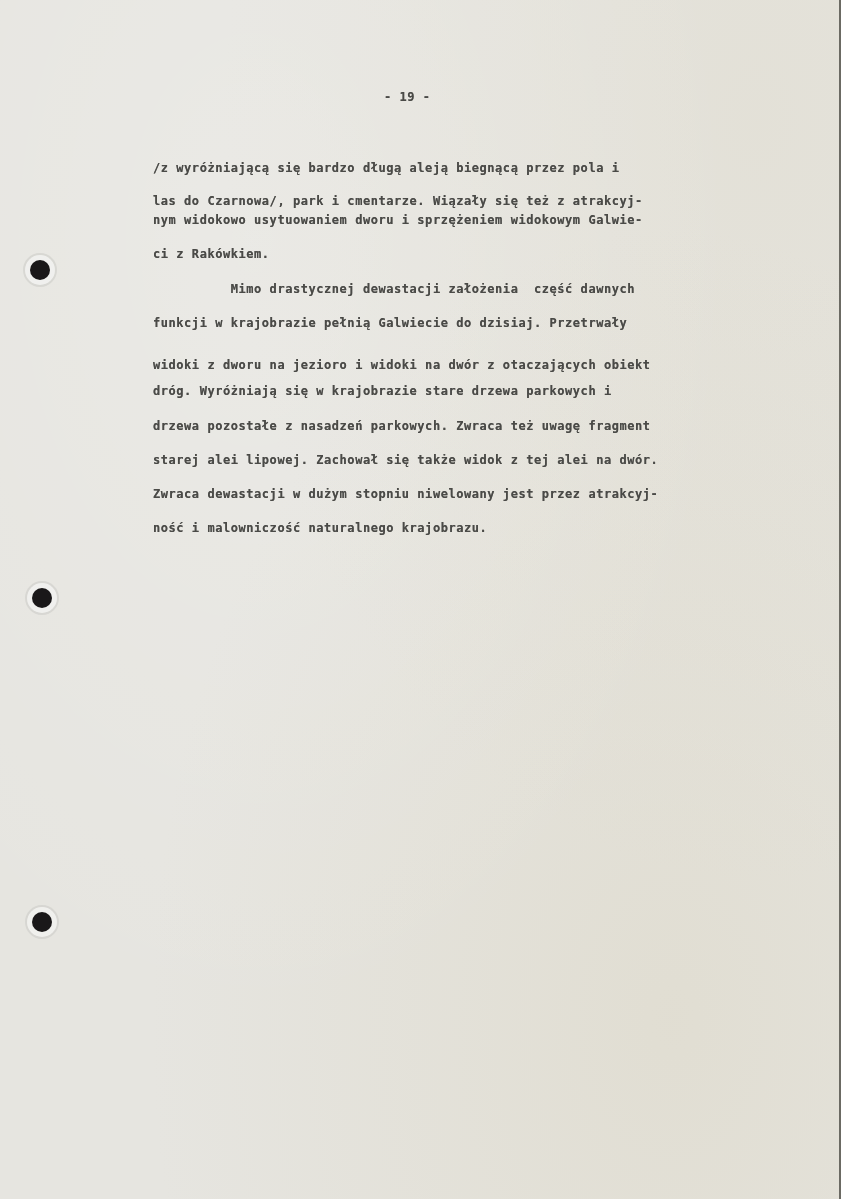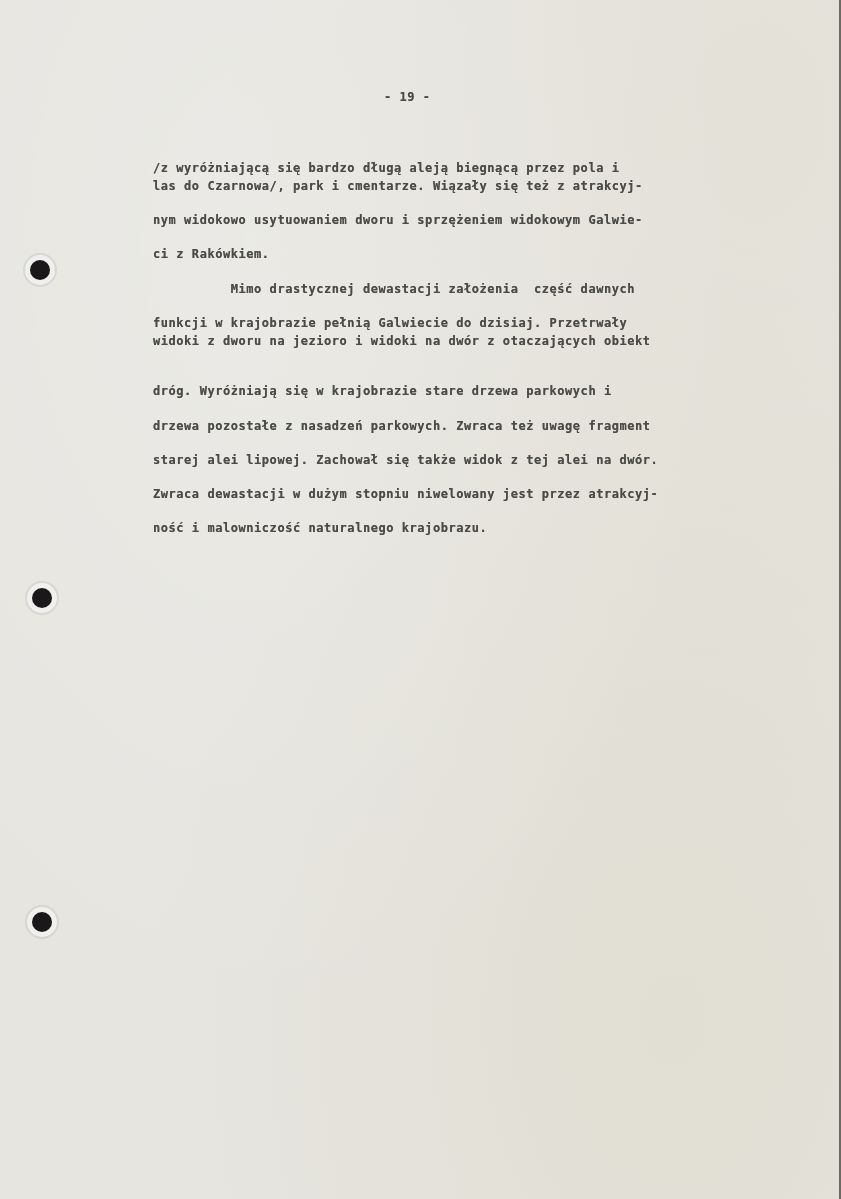--- a/index.html
+++ b/index.html
@@ -66,24 +66,24 @@
 <div class="page">
   <div class="edge-right"></div>
 
   <div class="punch-hole" style="left:30px; top:260px;"></div>
   <div class="punch-hole" style="left:32px; top:588px;"></div>
   <div class="punch-hole" style="left:32px; top:912px;"></div>
 
   <div class="typed page-number">- 19 -</div>
 
   <div class="typed line" style="top:135px;margin-top:16px;">/z wyróżniającą się bardzo długą aleją biegnącą przez pola i</div>
-  <div class="typed line" style="top:169px;">las do Czarnowa/, park i cmentarze. Wiązały się też z atrakcyj-</div>
+  <div class="typed line" style="top:184px;">las do Czarnowa/, park i cmentarze. Wiązały się też z atrakcyj-</div>
   <div class="typed line" style="top:203px;">nym widokowo usytuowaniem dworu i sprzężeniem widokowym Galwie-</div>
   <div class="typed line" style="top:237px;">ci z Rakówkiem.</div>
   <div class="typed line" style="top:272px;">          Mimo drastycznej dewastacji założenia  część dawnych</div>
   <div class="typed line" style="top:306px;text-align:right;">funkcji w krajobrazie pełnią Galwiecie do dzisiaj. Przetrwały</div>
-  <div class="typed line" style="top:324px;">widoki z dworu na jezioro i widoki na dwór z otaczających obiekt</div>
+  <div class="typed line" style="top:348px;">widoki z dworu na jezioro i widoki na dwór z otaczających obiekt</div>
   <div class="typed line" style="top:374px;">dróg. Wyróżniają się w krajobrazie stare drzewa parkowych i</div>
   <div class="typed line" style="top:443px;">starej alei lipowej. Zachował się także widok z tej alei na dwór.</div>
   <div class="typed line" style="top:409px;">drzewa pozostałe z nasadzeń parkowych. Zwraca też uwagę fragment</div>
   <div class="typed line" style="top:477px;">Zwraca dewastacji w dużym stopniu niwelowany jest przez atrakcyj-</div>
   <div class="typed line" style="top:511px;">ność i malowniczość naturalnego krajobrazu.</div>
 </div>
 
 </body></html>

